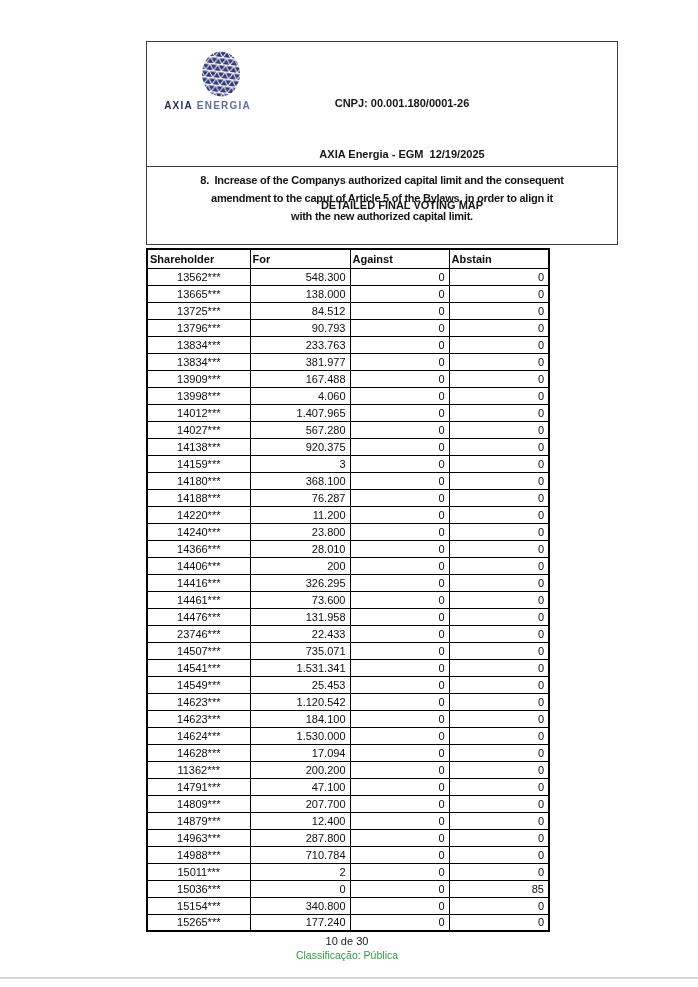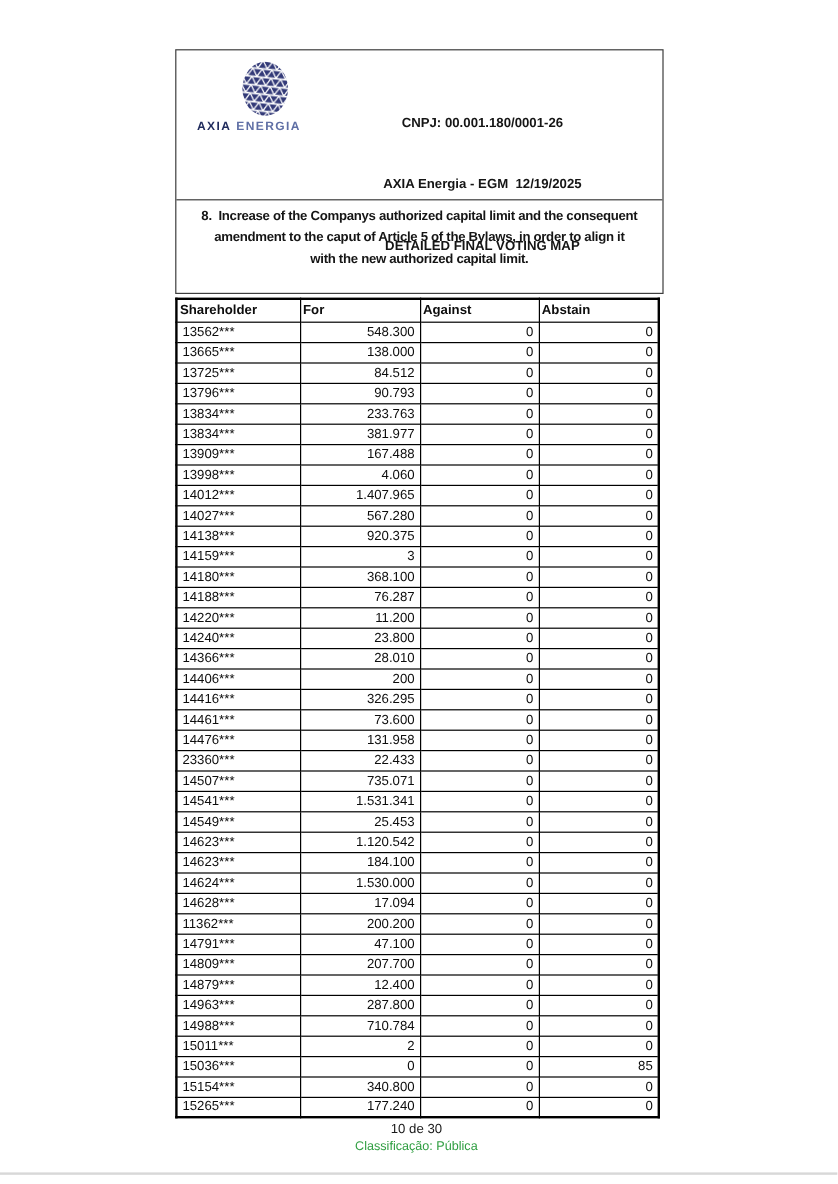--- a/index.html
+++ b/index.html
@@ -4,21 +4,21 @@
 <style>
   html, body { margin: 0; padding: 0; background: #ffffff; }
   body {
     width: 698px; height: 987px; position: relative; overflow: hidden;
     font-family: "Liberation Sans", sans-serif; color: #111;
   }
   .page { position: absolute; inset: 0; background: #ffffff; }
 
   
   .doc-box {
-    position: absolute; left: 146px; top: 41px; width: 407px; height: 204px;
+    position: absolute; left: 146px; top: 41px; width: 472px; height: 204px;
     border: 1px solid #3d3d3d; box-sizing: border-box; background: #fff;
   }
   .box-divider {
     position: absolute; left: 0; top: 124px; width: 100%; height: 0;
     border-top: 1px solid #3d3d3d;
   }
 
   
   .logo-wrap { position: absolute; left: 8px; top: 6px; width: 105px; height: 112px; }
   .logo-sphere { position: absolute; left: 46px; top: 3px; }
@@ -53,21 +53,21 @@
   }
   table.votes th, table.votes td {
     border: 1.5px solid #000; box-sizing: border-box;
     overflow: hidden; white-space: nowrap;
   }
   table.votes th {
     height: 19px; font-weight: bold; text-align: left; font-size: 11px;
     padding: 0 2px;
   }
   table.votes td { height: 17px; padding: 0 4px; font-weight: normal; }
-  td.cell-left  { text-align: left; }
+  td.cell-left  { text-align: center; }
   td.cell-right { text-align: right; }
 
   
   .footer-wrap { position: absolute; left: 146px; top: 934px; width: 402px; text-align: center; }
   .page-number { font-size: 11px; color: #1a1a1a; line-height: 14px; }
   .classification { font-size: 10.5px; color: #2f9e41; line-height: 15px; }
 
   .bottom-rule {
     position: absolute; left: 0; top: 977px; width: 698px; height: 2px;
     background: #d8d8d8;
@@ -251,21 +251,21 @@
           <td class="cell-right">0</td>
           <td class="cell-right">0</td>
         </tr>
         <tr>
           <td class="cell-left">14476***</td>
           <td class="cell-right">131.958</td>
           <td class="cell-right">0</td>
           <td class="cell-right">0</td>
         </tr>
         <tr>
-          <td class="cell-left">23360***</td>
+          <td class="cell-left">23746***</td>
           <td class="cell-right">22.433</td>
           <td class="cell-right">0</td>
           <td class="cell-right">0</td>
         </tr>
         <tr>
           <td class="cell-left">14507***</td>
           <td class="cell-right">735.071</td>
           <td class="cell-right">0</td>
           <td class="cell-right">0</td>
         </tr>

